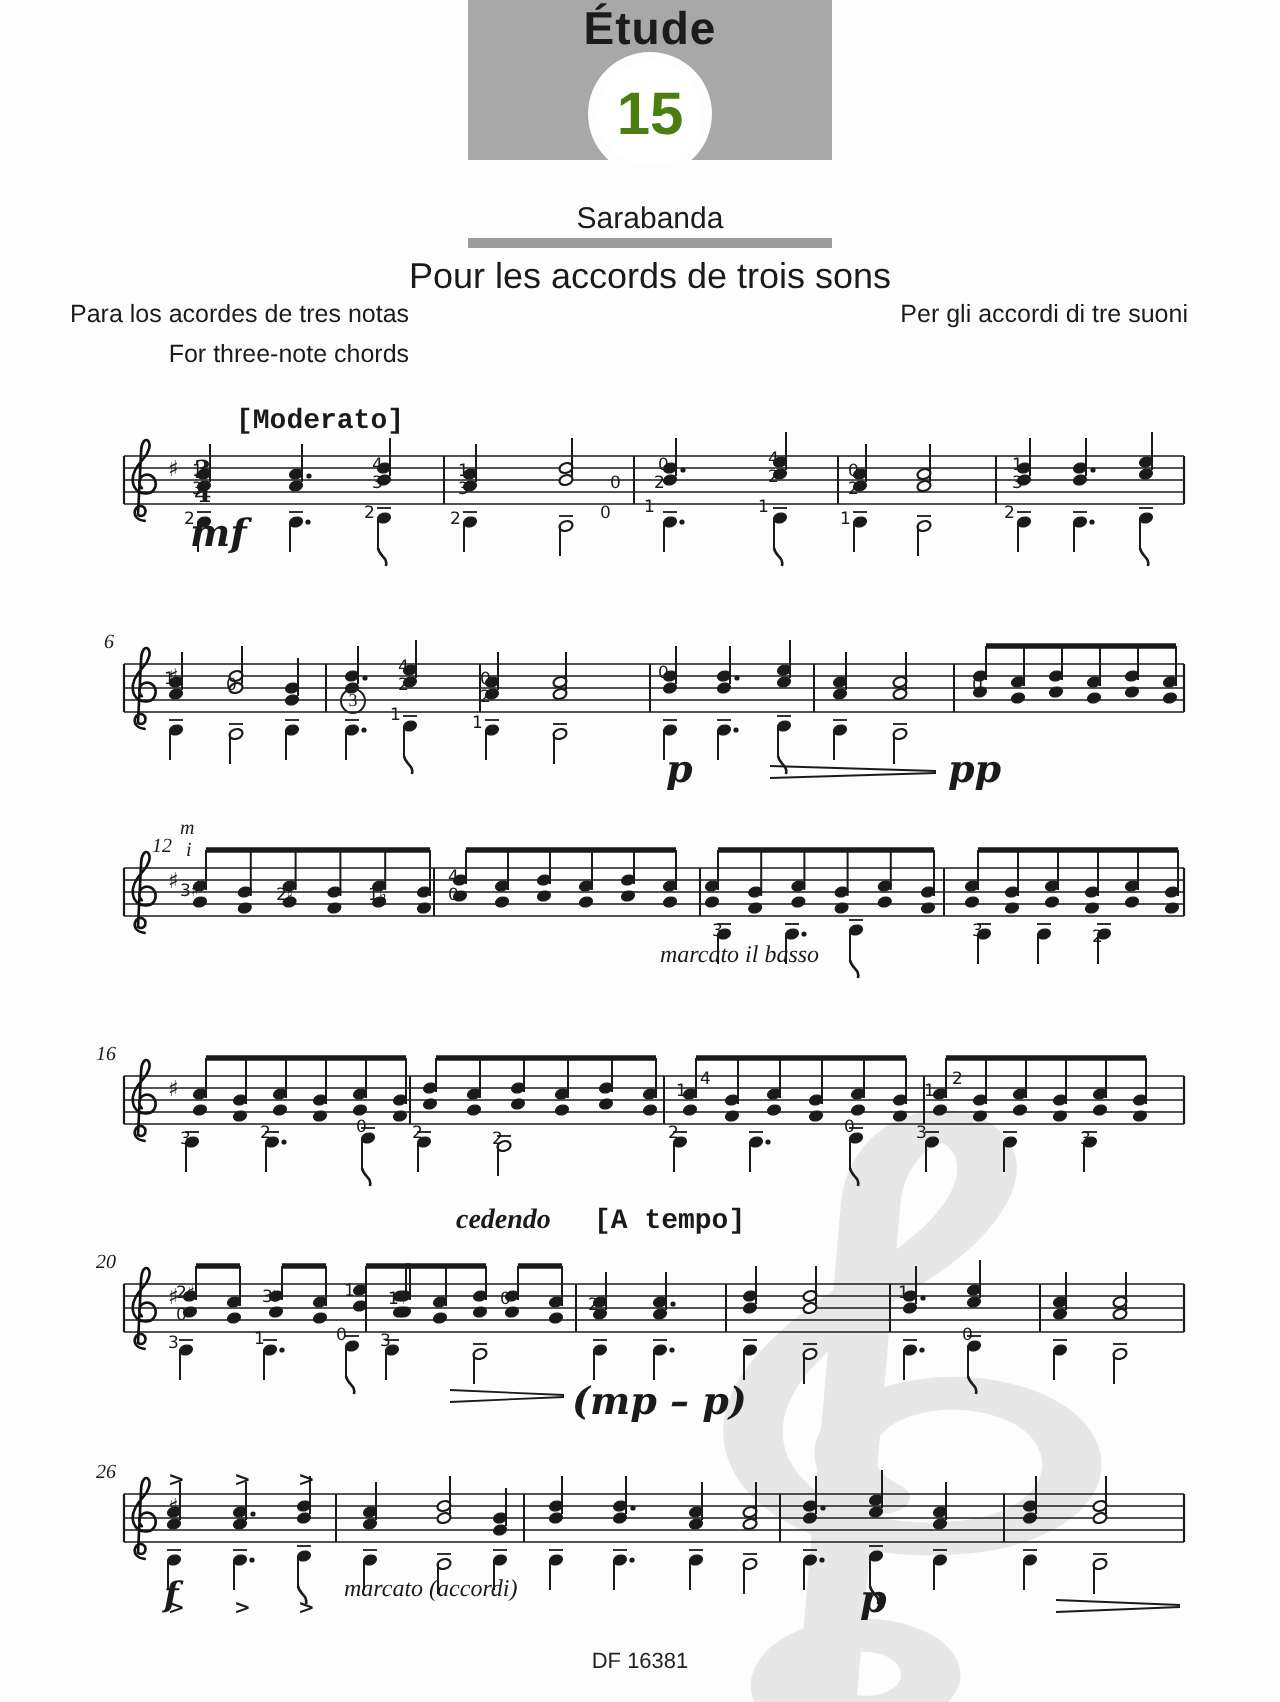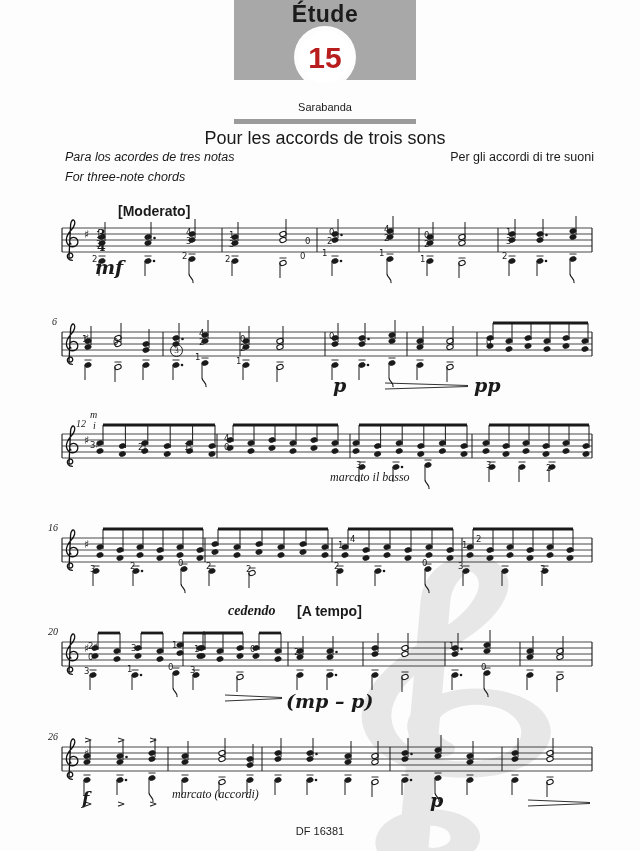--- a/index.html
+++ b/index.html
@@ -4,31 +4,31 @@
 <style>
   html,body{margin:0;padding:0;background:#ffffff;}
   .page{position:relative;width:640px;height:851px;background:#fdfdfd;overflow:hidden;
         font-family:"Liberation Sans",sans-serif;color:#1a1a1a;}
   
   .header-box{position:absolute;left:234px;top:0;width:182px;height:80px;background:#a8a8a8;text-align:center;z-index:4;}
   .header-title{margin:0;padding-top:1px;font-size:23px;font-weight:bold;color:#1c1c1c;letter-spacing:.5px;}
   .badge{position:absolute;left:50%;top:26px;transform:translateX(-50%);width:62px;height:62px;border-radius:50%;
          border:3px dotted #fdfdfd;background:#fdfdfd;box-sizing:border-box;}
   .badge-inner{position:absolute;inset:2px;border-radius:50%;background:#fff;text-align:center;}
-  .badge-number{font-size:30px;font-weight:bold;line-height:54px;color:#b91c1c;}
-  .subtitle{position:absolute;left:234px;top:101px;width:182px;text-align:center;font-size:11px;color:#1c1c1c;z-index:4;}
+  .badge-number{font-size:30px;font-weight:bold;line-height:54px;color:#4d7c0f;}
+  .subtitle{position:absolute;left:234px;top:101px;width:182px;text-align:center;font-size:15px;color:#1c1c1c;z-index:4;}
   .divider{position:absolute;left:234px;top:119px;width:182px;height:5px;background:#9b9b9b;z-index:4;}
   .subtitle-fr{position:absolute;left:195px;top:128px;width:260px;text-align:center;font-size:18px;z-index:4;}
   
   .instr{position:absolute;top:147px;font-size:12.5px;line-height:20px;z-index:4;}
-  .instr.left{left:65px;text-align:left;font-style:italic;}
+  .instr.left{left:35px;text-align:right;}
   .instr.right{right:46px;text-align:right;}
   
   #labels span{position:absolute;z-index:3;white-space:nowrap;}
-  .tempo{font-family:Liberation Sans, sans-serif;font-weight:bold;font-size:14px;}
+  .tempo{font-family:Liberation Mono, monospace;font-weight:bold;font-size:14px;}
   .tempo-it{font-family:"Liberation Serif",serif;font-weight:bold;font-style:italic;font-size:14px;}
   .dyn{font-family:"DejaVu Serif",serif;font-weight:bold;font-style:italic;font-size:19px;}
   .expr{font-family:"Liberation Serif",serif;font-style:italic;font-size:12px;}
   .mnum{font-family:"Liberation Serif",serif;font-style:italic;font-size:10px;}
   .rh{font-family:"Liberation Serif",serif;font-style:italic;font-size:10px;}
   .circled{font-family:"Liberation Serif",serif;font-size:9px;border:1px solid #222;border-radius:50%;
            width:11px;height:11px;line-height:11px;text-align:center;display:inline-block;}
   
   #watermark{position:absolute;left:330px;top:548px;z-index:0;}
   #score{position:absolute;left:0;top:0;z-index:2;}

